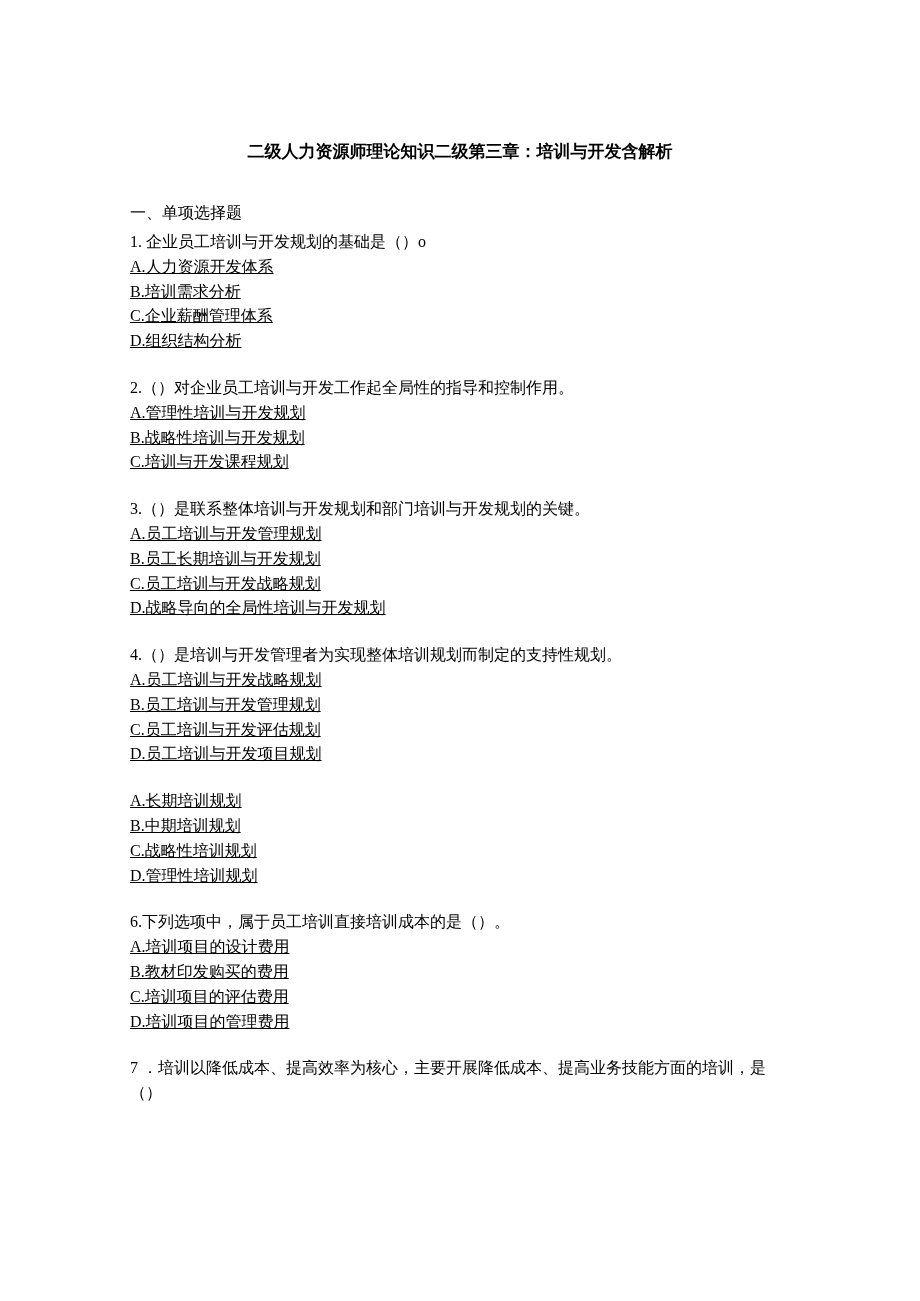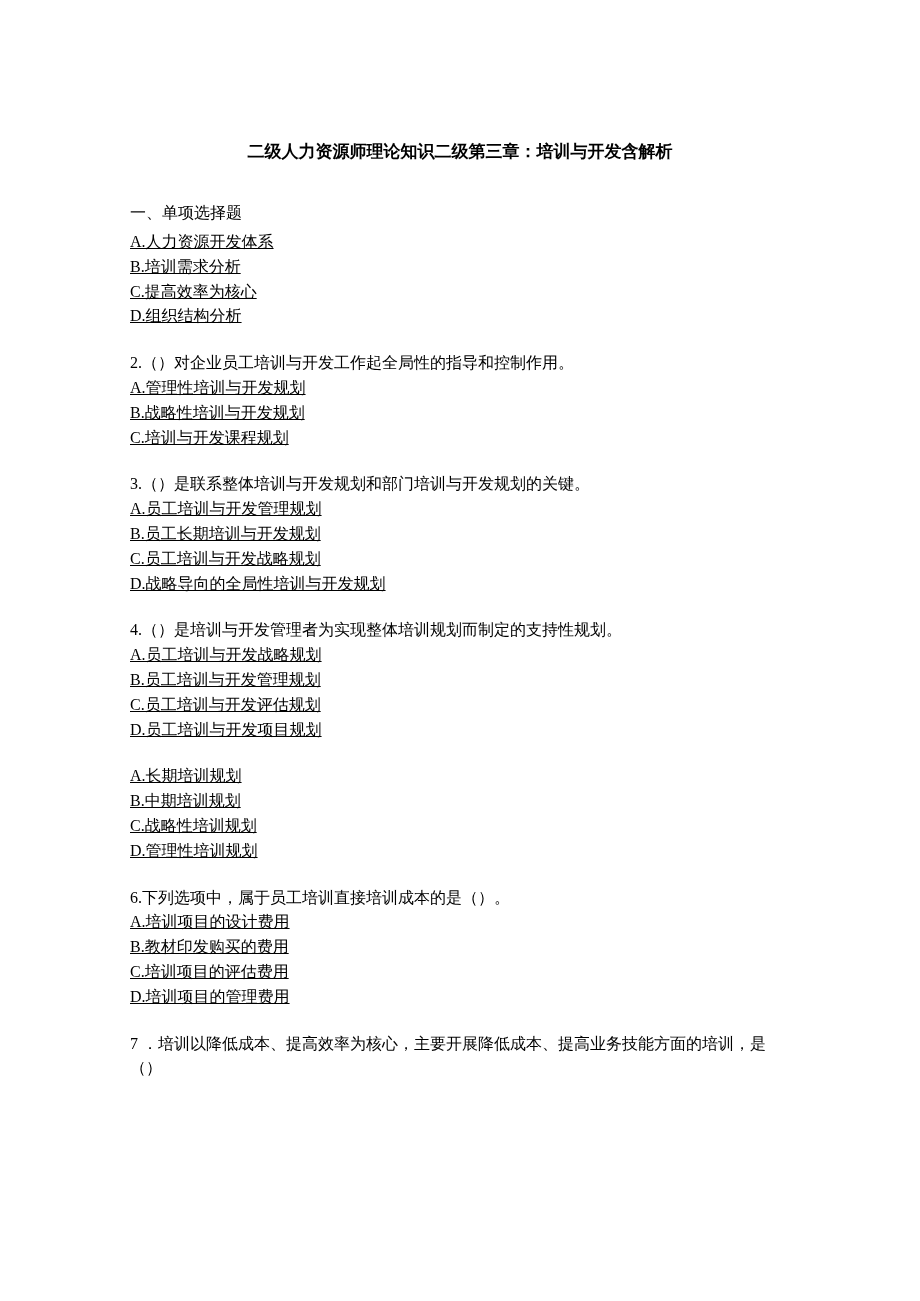--- a/index.html
+++ b/index.html
@@ -40,23 +40,24 @@
     }
   </style>
 </head>
 <body>
 
 <h1 class="title">二级人力资源师理论知识二级第三章：培训与开发含解析</h1>
 
 <div class="section-heading">一、单项选择题</div>
 
 <div class="question-block">
+  <span class="question-stem">1. 企业员工培训与开发规划的基础是（）o</span>
   <span class="option">A.人力资源开发体系</span>
   <span class="option">B.培训需求分析</span>
-  <span class="option">C.提高效率为核心</span>
+  <span class="option">C.企业薪酬管理体系</span>
   <span class="option">D.组织结构分析</span>
 </div>
 
 <div class="question-block">
   <span class="question-stem">2.（）对企业员工培训与开发工作起全局性的指导和控制作用。</span>
   <span class="option">A.管理性培训与开发规划</span>
   <span class="option">B.战略性培训与开发规划</span>
   <span class="option">C.培训与开发课程规划</span>
 </div>
 

